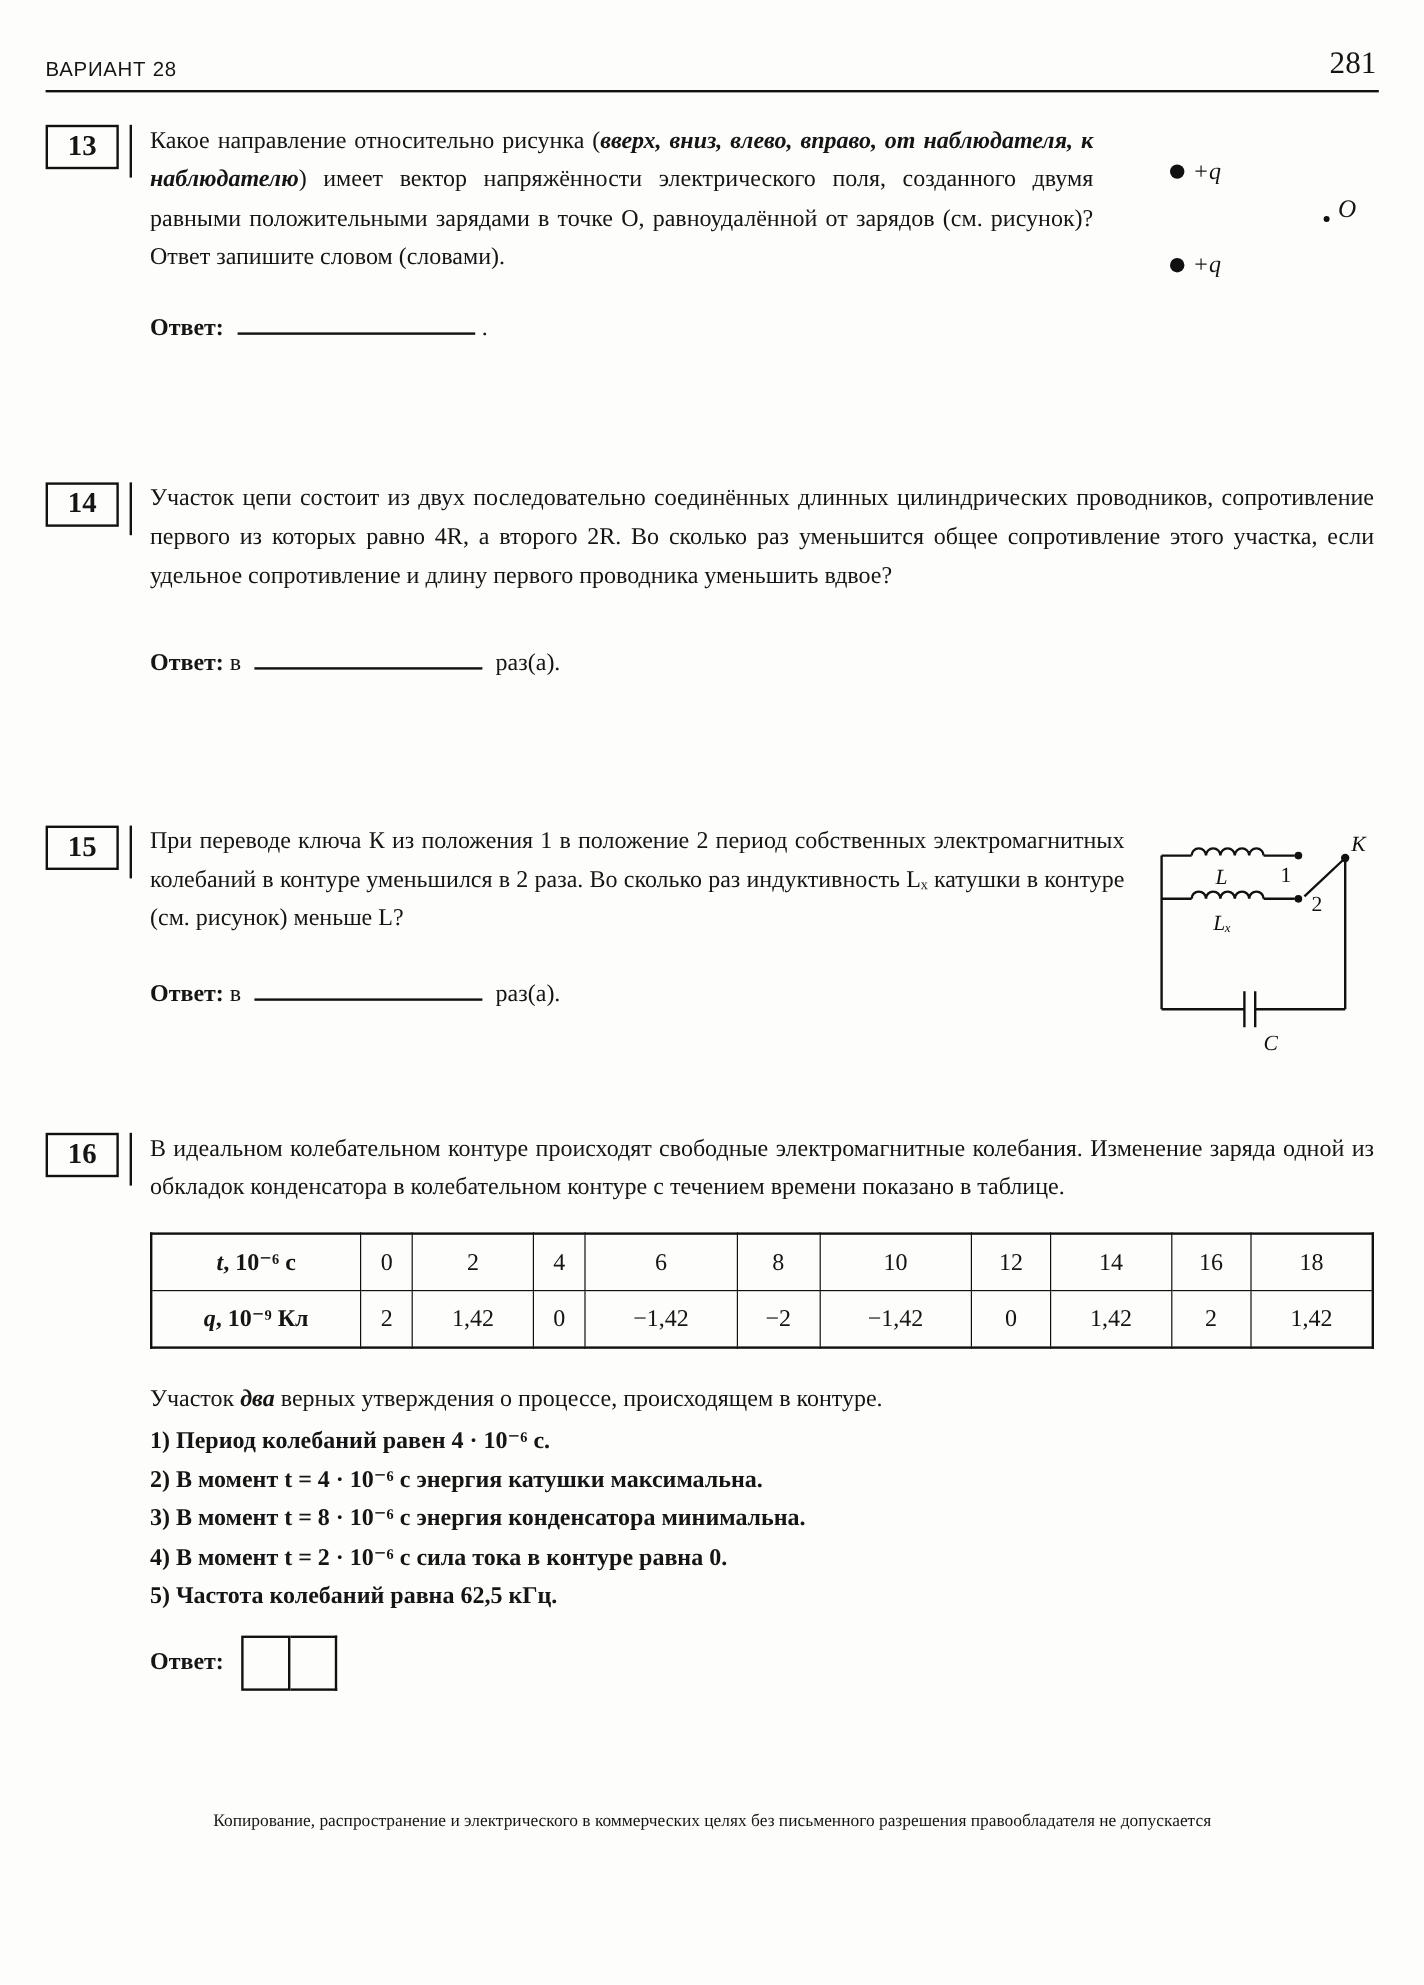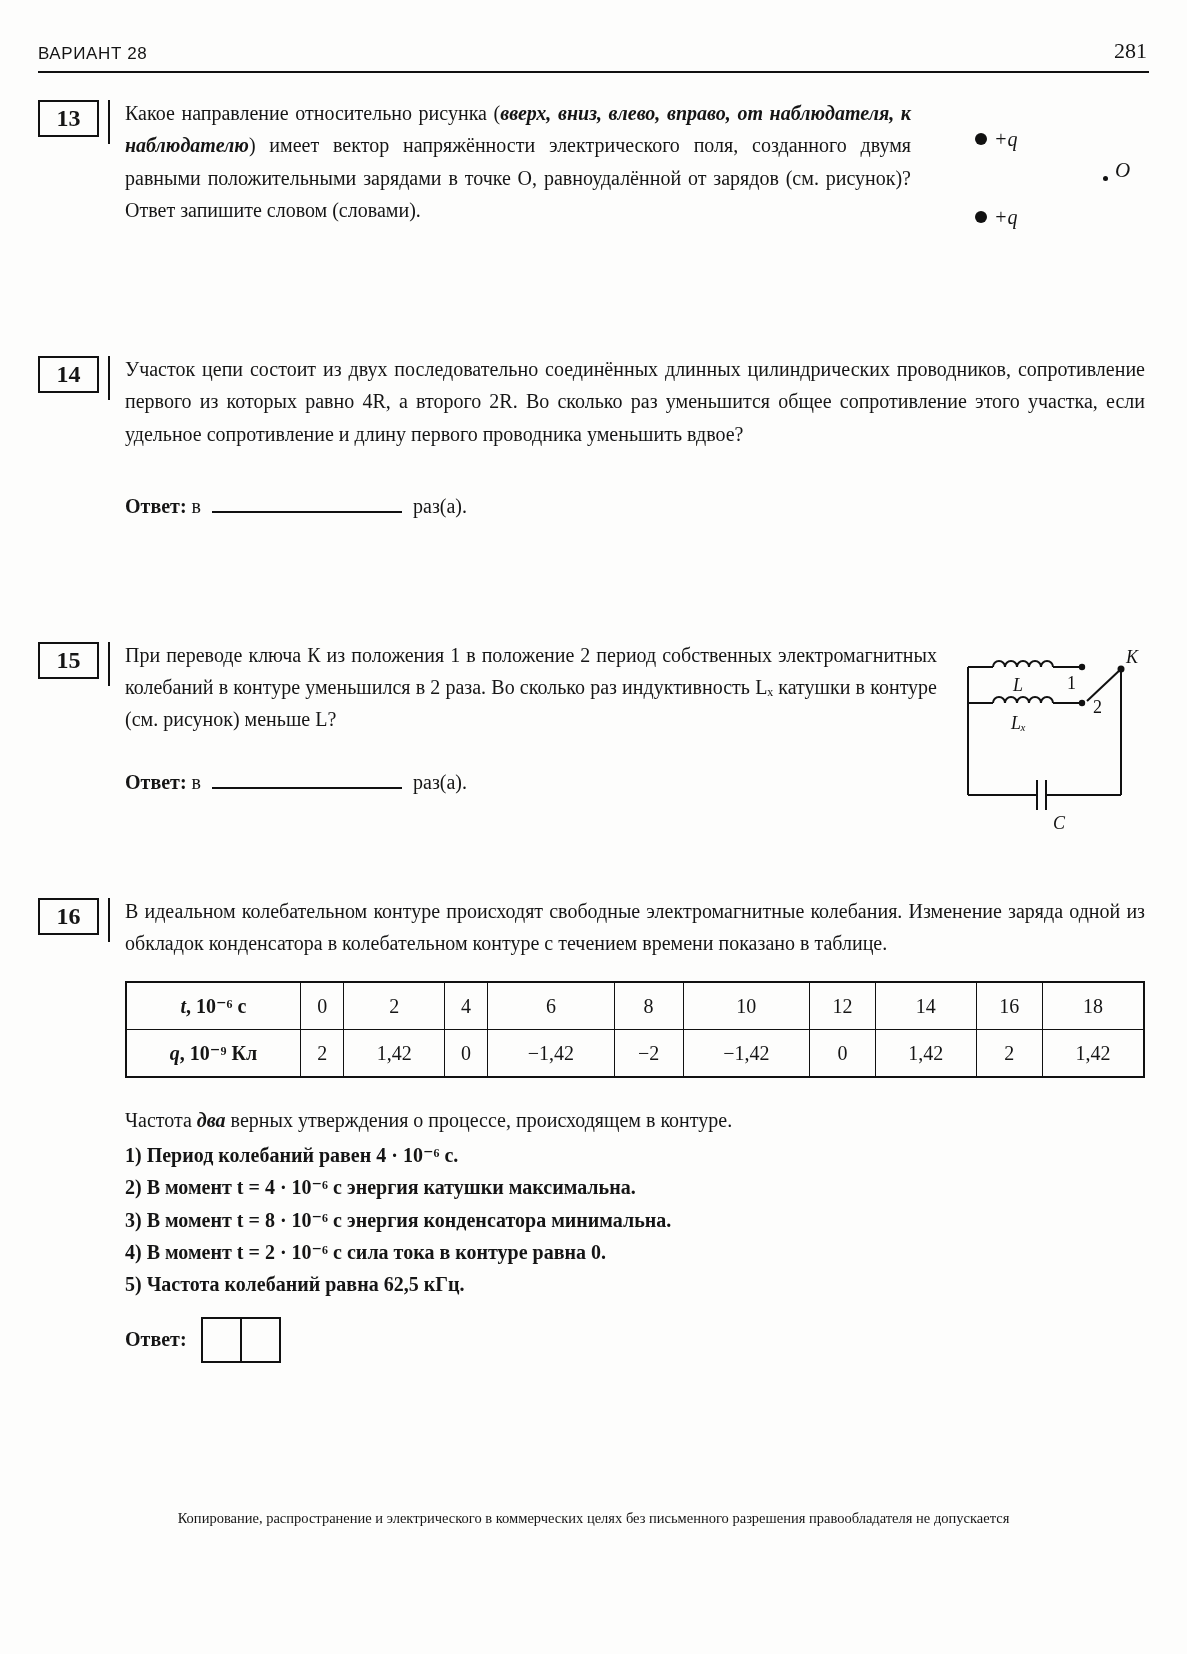--- a/index.html
+++ b/index.html
@@ -4,21 +4,21 @@
 <style>
   html,body { margin:0; padding:0; background:#ffffff; }
   .page {
     position:relative; width:1187px; height:1654px; overflow:hidden;
     background:#fdfdfc; color:#151515;
     font-family:"Liberation Serif","DejaVu Serif",serif;
   }
   
   .hdr { display:flex; justify-content:space-between; align-items:flex-end; padding:38px 40px 0 38px; }
   .hdr-left { font-family:"Liberation Sans","DejaVu Sans",sans-serif; font-size:17px; letter-spacing:0.6px; font-weight:500; }
-  .hdr-right { font-size:22px; }
+  .hdr-right { font-size:26px; }
   .hrule { height:2px; background:#111; margin:7px 38px 0 38px; }
 
   
   .prob { display:flex; padding:0 42px 0 38px; }
   .numcol { width:87px; flex:none; display:flex; align-items:flex-start; padding-top:3px; }
   .numbox { width:57px; height:33px; border:2px solid #111; display:flex; align-items:center; justify-content:center;
             font-weight:bold; font-size:24px; }
   .numtick { width:2px; height:44px; background:#111; margin-left:9px; }
   .pbody { flex:1; font-size:20px; line-height:1.62; text-align:justify; }
   .bi { font-weight:bold; font-style:italic; }
@@ -85,20 +85,24 @@
         <div class="pointO">
           <span class="smalldot"></span>
           <span class="olbl">O</span>
         </div>
         <div class="charge c2">
           <span class="dot"></span>
           <span class="qlbl">+q</span>
         </div>
       </div>
       <span>Какое направление относительно рисунка (</span><span class="bi">вверх, вниз, влево, вправо, от наблюдателя, к наблюдателю</span><span>) имеет вектор напряжённости электрического поля, созданного двумя равными положительными зарядами в точке О, равноудалённой от зарядов (см. рисунок)? Ответ запишите словом (словами).</span>
+      <p class="answer">
+        <span class="ans-label">Ответ:</span>
+        <span class="blank"></span><span>.</span>
+      </p>
     </div>
   </div>
 
   <div class="prob" style="margin-top:110px">
     <div class="numcol">
       <div class="numbox">14</div>
       <div class="numtick"></div>
     </div>
     <div class="pbody">
       <span>Участок цепи состоит из двух последовательно соединённых длинных цилиндрических проводников, сопротивление первого из которых равно 4R, а второго 2R. Во сколько раз уменьшится общее сопротивление этого участка, если удельное сопротивление и длину первого проводника уменьшить вдвое?</span>
@@ -198,21 +202,21 @@
           <td>−1,42</td>
           <td>0</td>
           <td>1,42</td>
           <td>2</td>
           <td>1,42</td>
         </tr>
       </tbody>
         </table>
 
       <p class="choose">
-        <span>Частота </span><span class="bi">два</span><span> верных утверждения о процессе, происходящем в контуре.</span>
+        <span>Участок </span><span class="bi">два</span><span> верных утверждения о процессе, происходящем в контуре.</span>
       </p>
 
       <div class="stmts">
         <p>1) Период колебаний равен 4 · 10⁻⁶ с.</p>
         <p>2) В момент t = 4 · 10⁻⁶ с энергия катушки максимальна.</p>
         <p>3) В момент t = 8 · 10⁻⁶ с энергия конденсатора минимальна.</p>
         <p>4) В момент t = 2 · 10⁻⁶ с сила тока в контуре равна 0.</p>
         <p>5) Частота колебаний равна 62,5 кГц.</p>
       </div>
 

